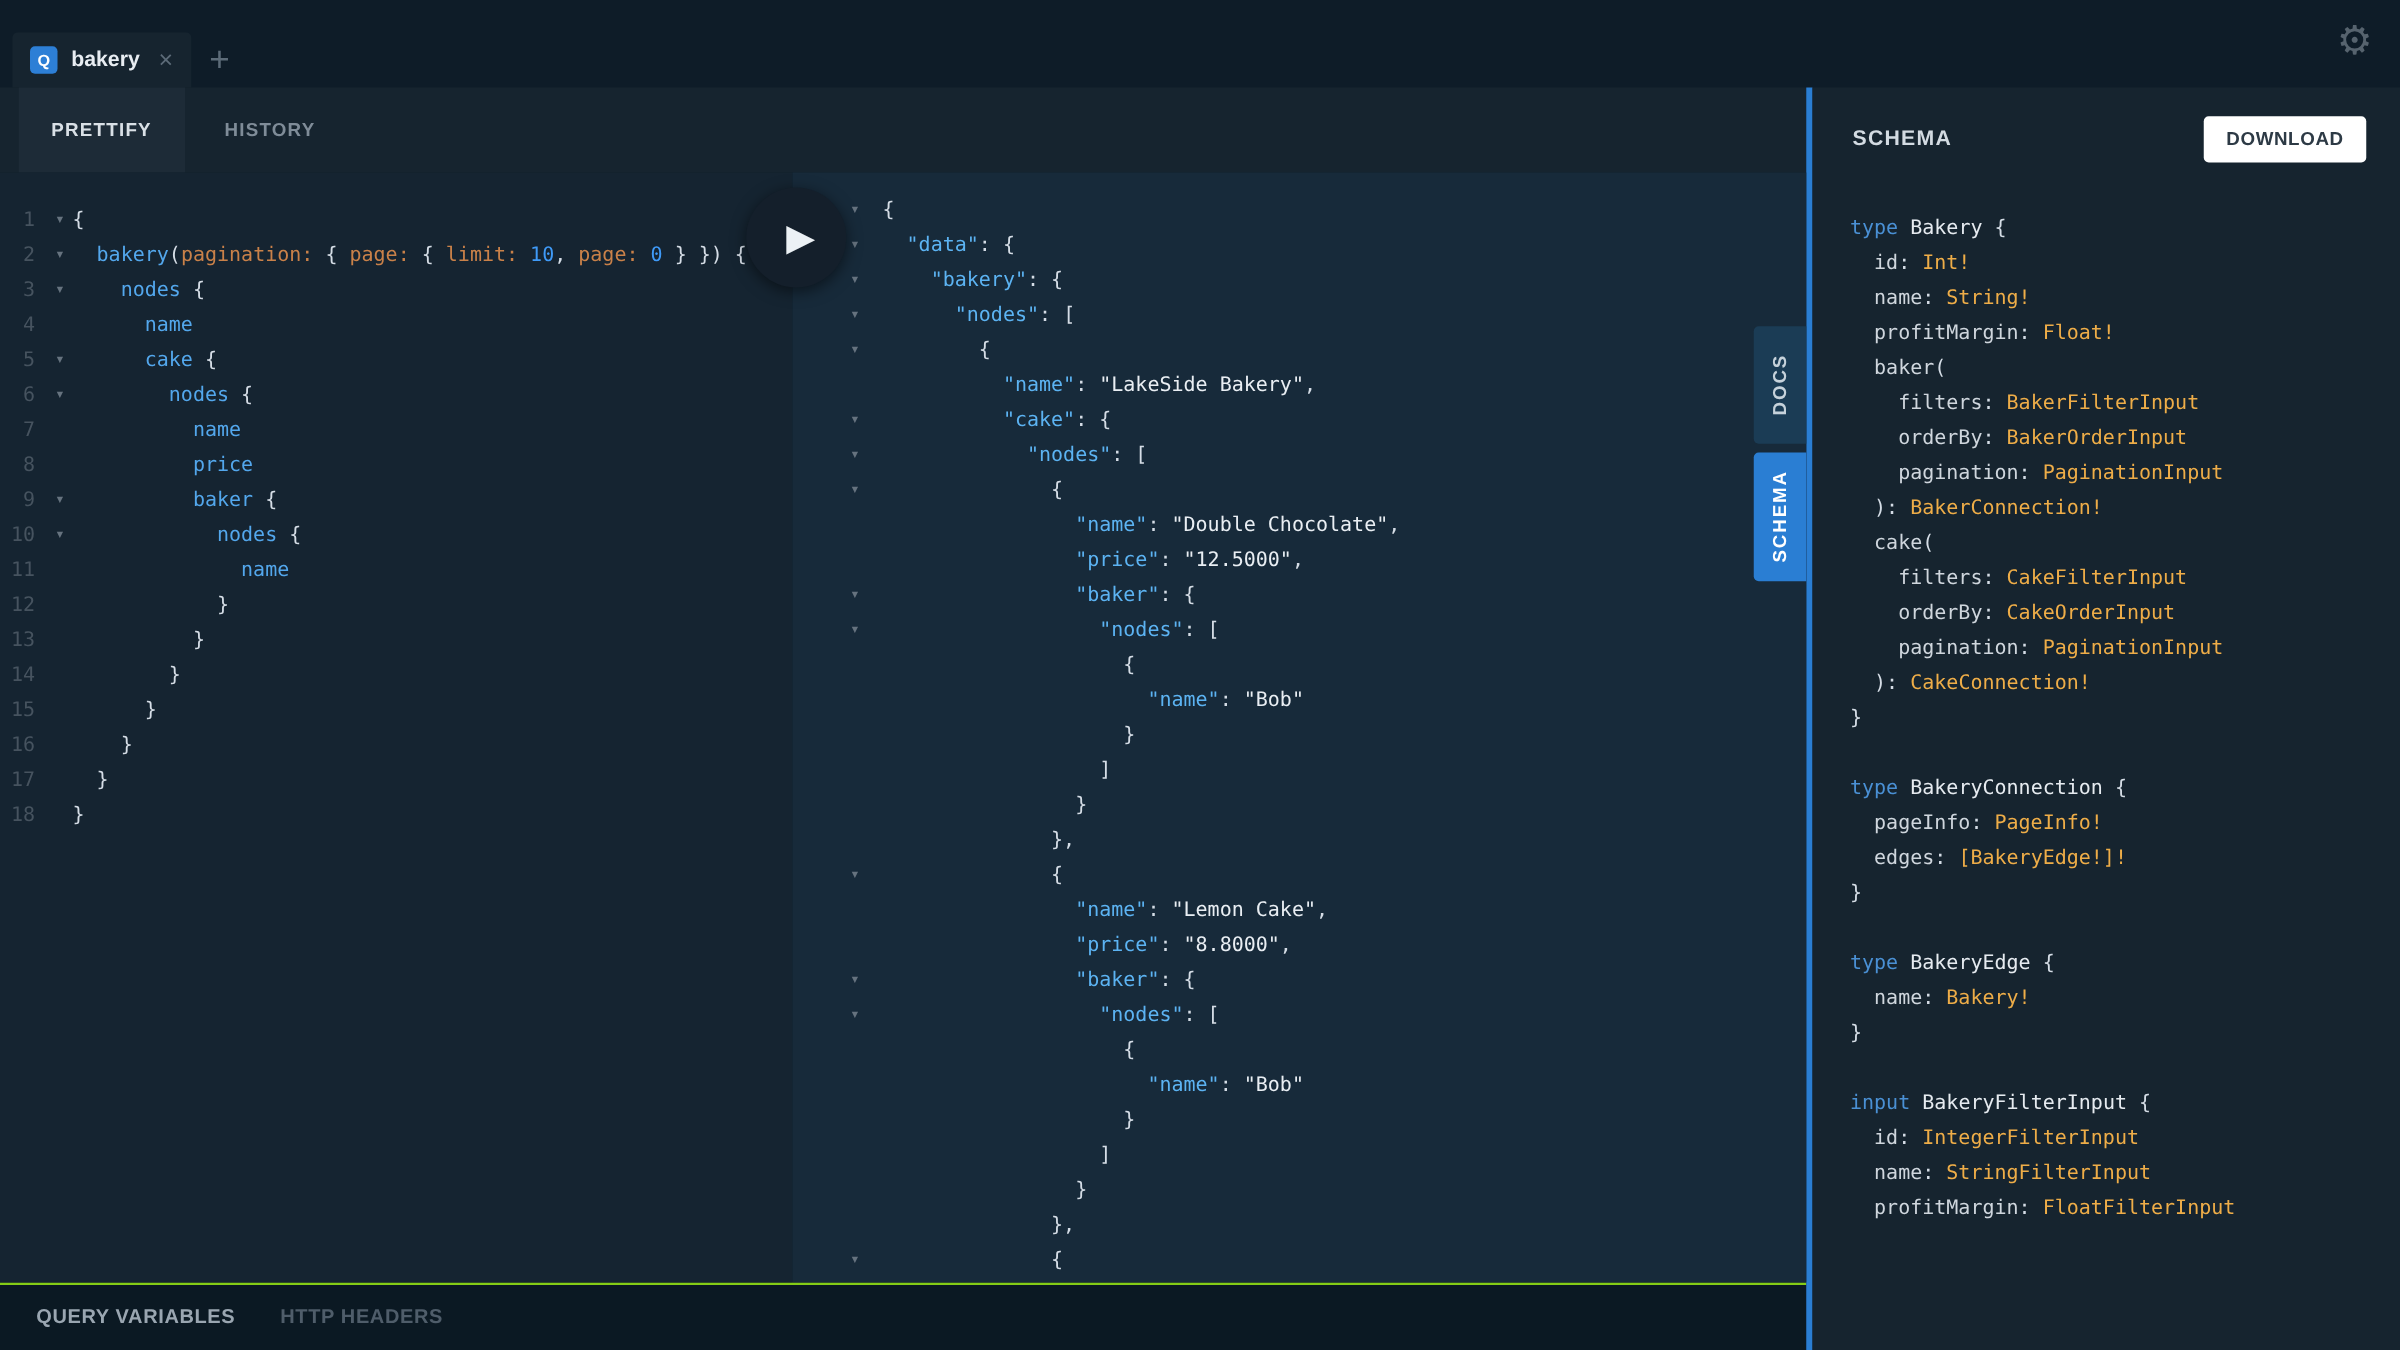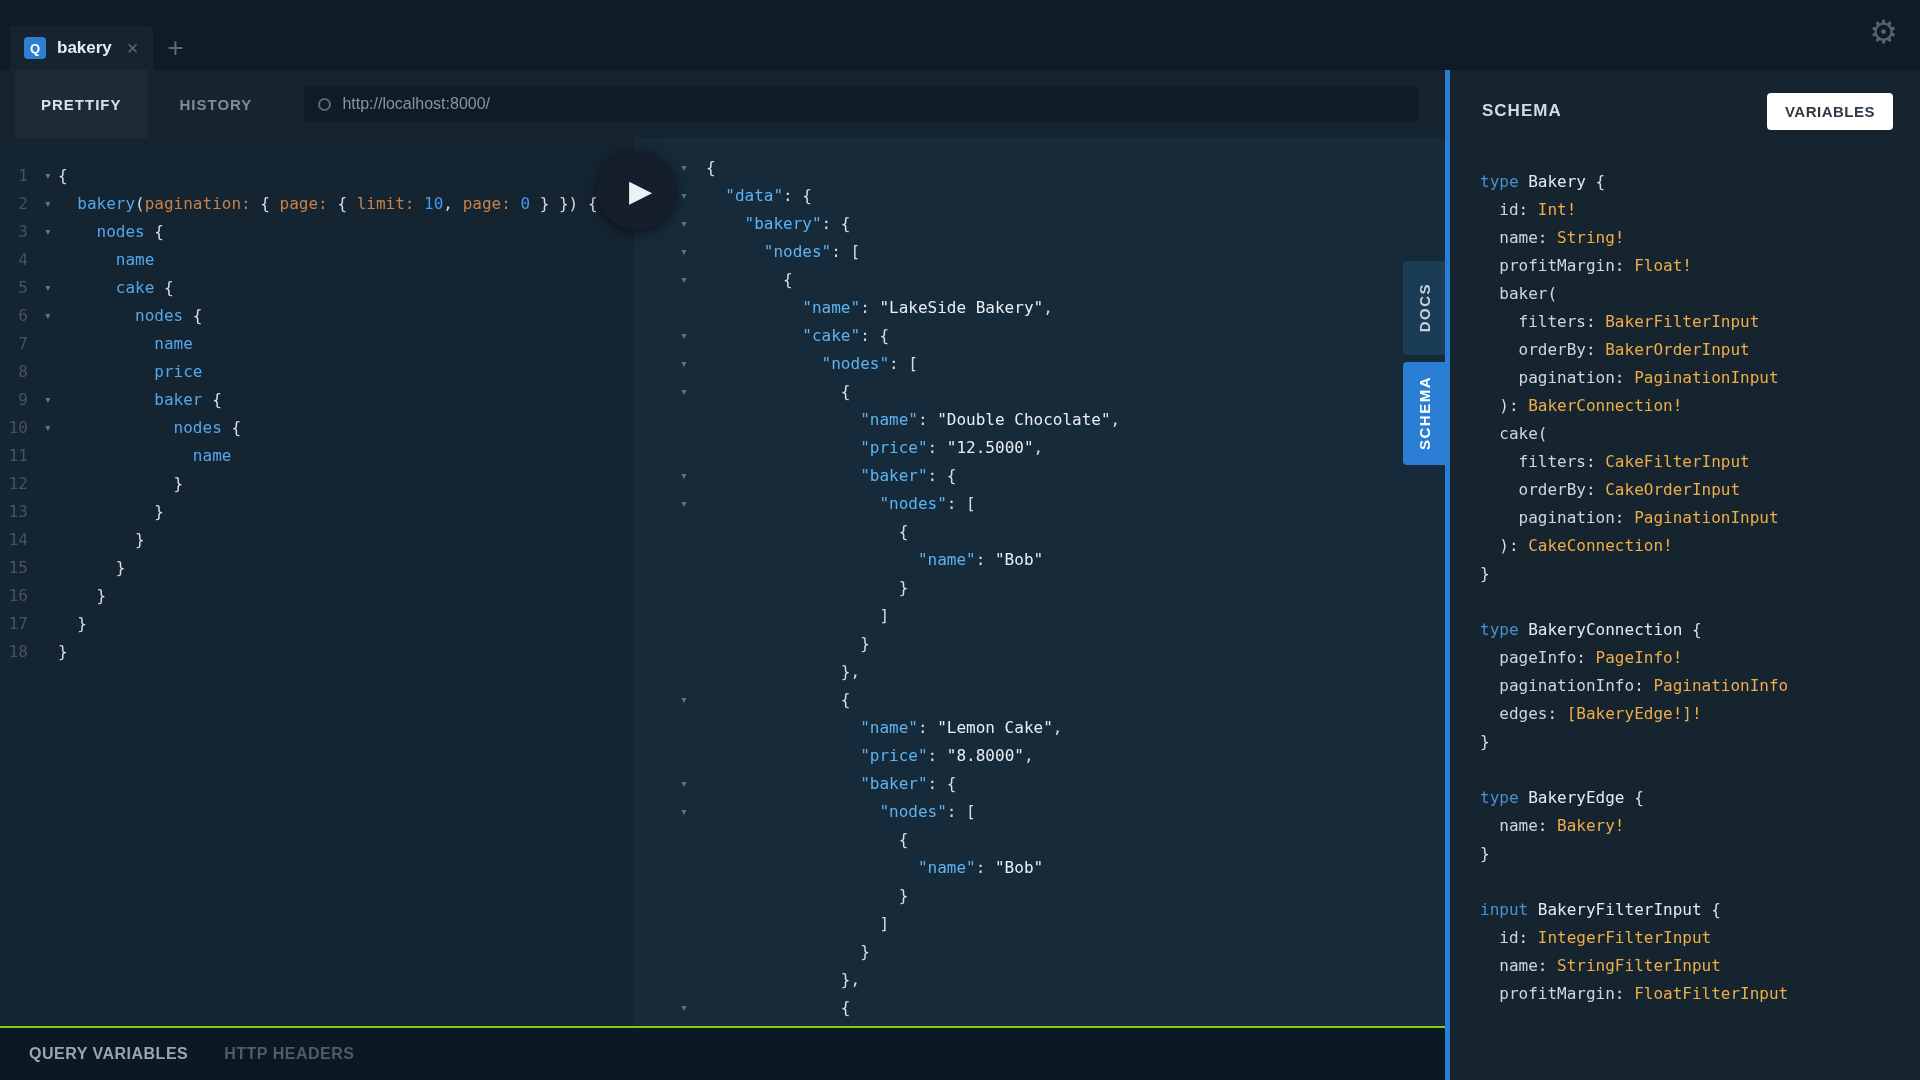--- a/index.html
+++ b/index.html
@@ -107,24 +107,20 @@
     <span class="gear">⚙</span>
   </div>
 
   <div class="main">
 
     <div class="left-section">
 
       <div class="toolbar">
         <button class="tb-btn tb-prettify">PRETTIFY</button>
         <button class="tb-btn tb-history">HISTORY</button>
-        <div class="urlbar">
-          <span class="url-ring"></span>
-          <input class="url-input" type="text" value="http://localhost:8000/" style="">
-        </div>
       </div>
 
       <div class="panes">
         <div class="editor-pane">
             <div class="code-line"><span class="g-num">1</span><span class="g-fold">▾</span><span class="line-text"><span class="tk-p">{</span></span></div>
             <div class="code-line"><span class="g-num">2</span><span class="g-fold">▾</span><span class="line-text"><span class="tk-p">  </span><span class="tk-f">bakery</span><span class="tk-p">(</span><span class="tk-a">pagination:</span><span class="tk-p"> { </span><span class="tk-a">page:</span><span class="tk-p"> { </span><span class="tk-a">limit:</span><span class="tk-p"> </span><span class="tk-n">10</span><span class="tk-p">, </span><span class="tk-a">page:</span><span class="tk-p"> </span><span class="tk-n">0</span><span class="tk-p"> } }) {</span></span></div>
             <div class="code-line"><span class="g-num">3</span><span class="g-fold">▾</span><span class="line-text"><span class="tk-p">    </span><span class="tk-f">nodes</span><span class="tk-p"> {</span></span></div>
             <div class="code-line"><span class="g-num">4</span><span class="g-fold"></span><span class="line-text"><span class="tk-p">      </span><span class="tk-f">name</span></span></div>
             <div class="code-line"><span class="g-num">5</span><span class="g-fold">▾</span><span class="line-text"><span class="tk-p">      </span><span class="tk-f">cake</span><span class="tk-p"> {</span></span></div>
             <div class="code-line"><span class="g-num">6</span><span class="g-fold">▾</span><span class="line-text"><span class="tk-p">        </span><span class="tk-f">nodes</span><span class="tk-p"> {</span></span></div>
@@ -190,42 +186,41 @@
     <div class="side-tab tab-docs">
       <span>DOCS</span>
     </div>
     <div class="side-tab tab-schema">
       <span>SCHEMA</span>
     </div>
 
     <div class="schema-panel">
       <div class="schema-header">
         <span class="schema-title">SCHEMA</span>
-        <button class="download-btn">VARIABLES</button>
+        <button class="download-btn">DOWNLOAD</button>
       </div>
       <div class="schema-code">
           <div class="code-line"><span class="line-text"><span class="tk-kw">type</span><span class="tk-p"> </span><span class="tk-tn">Bakery</span><span class="tk-p"> {</span></span></div>
           <div class="code-line"><span class="line-text"><span class="tk-p">  </span><span class="tk-fn">id</span><span class="tk-p">: </span><span class="tk-ty">Int!</span></span></div>
           <div class="code-line"><span class="line-text"><span class="tk-p">  </span><span class="tk-fn">name</span><span class="tk-p">: </span><span class="tk-ty">String!</span></span></div>
           <div class="code-line"><span class="line-text"><span class="tk-p">  </span><span class="tk-fn">profitMargin</span><span class="tk-p">: </span><span class="tk-ty">Float!</span></span></div>
           <div class="code-line"><span class="line-text"><span class="tk-p">  </span><span class="tk-fn">baker</span><span class="tk-p">(</span></span></div>
           <div class="code-line"><span class="line-text"><span class="tk-p">    </span><span class="tk-fn">filters</span><span class="tk-p">: </span><span class="tk-ty">BakerFilterInput</span></span></div>
           <div class="code-line"><span class="line-text"><span class="tk-p">    </span><span class="tk-fn">orderBy</span><span class="tk-p">: </span><span class="tk-ty">BakerOrderInput</span></span></div>
           <div class="code-line"><span class="line-text"><span class="tk-p">    </span><span class="tk-fn">pagination</span><span class="tk-p">: </span><span class="tk-ty">PaginationInput</span></span></div>
           <div class="code-line"><span class="line-text"><span class="tk-p">  ): </span><span class="tk-ty">BakerConnection!</span></span></div>
           <div class="code-line"><span class="line-text"><span class="tk-p">  </span><span class="tk-fn">cake</span><span class="tk-p">(</span></span></div>
           <div class="code-line"><span class="line-text"><span class="tk-p">    </span><span class="tk-fn">filters</span><span class="tk-p">: </span><span class="tk-ty">CakeFilterInput</span></span></div>
           <div class="code-line"><span class="line-text"><span class="tk-p">    </span><span class="tk-fn">orderBy</span><span class="tk-p">: </span><span class="tk-ty">CakeOrderInput</span></span></div>
           <div class="code-line"><span class="line-text"><span class="tk-p">    </span><span class="tk-fn">pagination</span><span class="tk-p">: </span><span class="tk-ty">PaginationInput</span></span></div>
           <div class="code-line"><span class="line-text"><span class="tk-p">  ): </span><span class="tk-ty">CakeConnection!</span></span></div>
           <div class="code-line"><span class="line-text"><span class="tk-p">}</span></span></div>
           <div class="code-line"><span class="line-text"></span></div>
           <div class="code-line"><span class="line-text"><span class="tk-kw">type</span><span class="tk-p"> </span><span class="tk-tn">BakeryConnection</span><span class="tk-p"> {</span></span></div>
           <div class="code-line"><span class="line-text"><span class="tk-p">  </span><span class="tk-fn">pageInfo</span><span class="tk-p">: </span><span class="tk-ty">PageInfo!</span></span></div>
-          <div class="code-line"><span class="line-text"><span class="tk-p">  </span><span class="tk-fn">paginationInfo</span><span class="tk-p">: </span><span class="tk-ty">PaginationInfo</span></span></div>
           <div class="code-line"><span class="line-text"><span class="tk-p">  </span><span class="tk-fn">edges</span><span class="tk-p">: </span><span class="tk-ty">[BakeryEdge!]!</span></span></div>
           <div class="code-line"><span class="line-text"><span class="tk-p">}</span></span></div>
           <div class="code-line"><span class="line-text"></span></div>
           <div class="code-line"><span class="line-text"><span class="tk-kw">type</span><span class="tk-p"> </span><span class="tk-tn">BakeryEdge</span><span class="tk-p"> {</span></span></div>
           <div class="code-line"><span class="line-text"><span class="tk-p">  </span><span class="tk-fn">name</span><span class="tk-p">: </span><span class="tk-ty">Bakery!</span></span></div>
           <div class="code-line"><span class="line-text"><span class="tk-p">}</span></span></div>
           <div class="code-line"><span class="line-text"></span></div>
           <div class="code-line"><span class="line-text"><span class="tk-kw">input</span><span class="tk-p"> </span><span class="tk-tn">BakeryFilterInput</span><span class="tk-p"> {</span></span></div>
           <div class="code-line"><span class="line-text"><span class="tk-p">  </span><span class="tk-fn">id</span><span class="tk-p">: </span><span class="tk-ty">IntegerFilterInput</span></span></div>
           <div class="code-line"><span class="line-text"><span class="tk-p">  </span><span class="tk-fn">name</span><span class="tk-p">: </span><span class="tk-ty">StringFilterInput</span></span></div>

